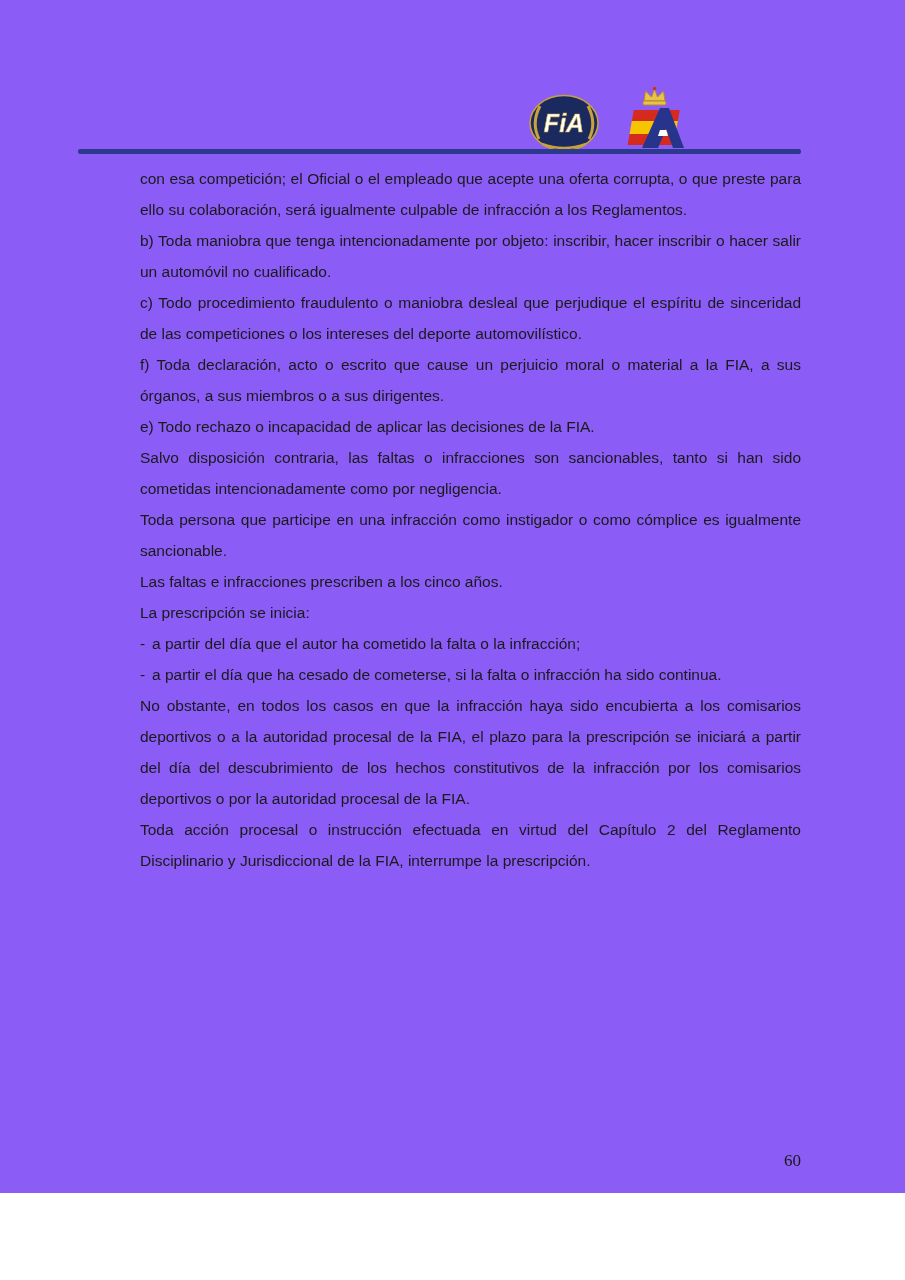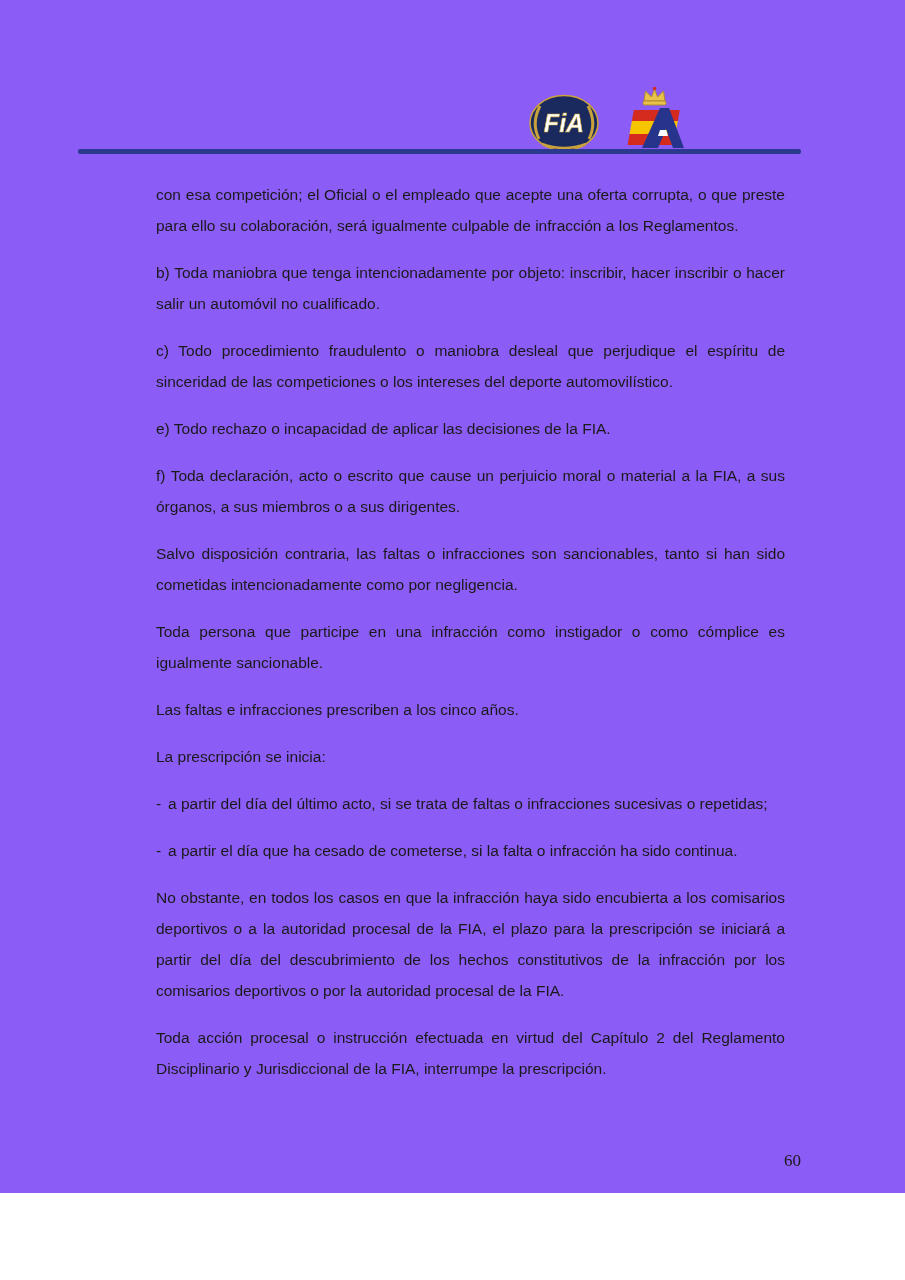--- a/index.html
+++ b/index.html
@@ -36,21 +36,21 @@
   
   .doc-body {
     position: absolute;
     top: 163px;
     left: 140px;
     width: 661px;
     font-size: 15.5px;
     line-height: 31px;
     text-align: justify;
   }
-  .doc-body p { margin: 16px; }
+  .doc-body p { margin: 0; }
   .doc-body p.list-item {
     padding-left: 19px;
     text-indent: -19px;
     text-align: left;
   }
   .doc-body .marker { display: inline-block; width: 12px; text-indent: 0; }
   
   .page-number {
     position: absolute;
     top: 1126px;
@@ -93,27 +93,27 @@
       <path d="M44 50 L54 50 L52 44 L46 44 Z" fill="#ffffff"></path>
     </svg>
   </div>
 
   <div class="header-rule"></div>
 
   <main class="doc-body">
       <p>con esa competición; el Oficial o el empleado que acepte una oferta corrupta, o que preste para ello su colaboración, será igualmente culpable de infracción a los Reglamentos.</p>
       <p>b) Toda maniobra que tenga intencionadamente por objeto: inscribir, hacer inscribir o hacer salir un automóvil no cualificado.</p>
       <p>c) Todo procedimiento fraudulento o maniobra desleal que perjudique el espíritu de sinceridad de las competiciones o los intereses del deporte automovilístico.</p>
+      <p>f) Toda declaración, acto o escrito que cause un perjuicio moral o material a la FIA, a sus órganos, a sus miembros o a sus dirigentes.</p>
       <p>e) Todo rechazo o incapacidad de aplicar las decisiones de la FIA.</p>
-      <p>f) Toda declaración, acto o escrito que cause un perjuicio moral o material a la FIA, a sus órganos, a sus miembros o a sus dirigentes.</p>
       <p>Salvo disposición contraria, las faltas o infracciones son sancionables, tanto si han sido cometidas intencionadamente como por negligencia.</p>
       <p>Toda persona que participe en una infracción como instigador o como cómplice es igualmente sancionable.</p>
       <p>Las faltas e infracciones prescriben a los cinco años.</p>
       <p>La prescripción se inicia:</p>
-      <p class="list-item"><span class="marker">-</span>a partir del día del último acto, si se trata de faltas o infracciones sucesivas o repetidas;</p>
+      <p class="list-item"><span class="marker">-</span>a partir del día que el autor ha cometido la falta o la infracción;</p>
       <p class="list-item"><span class="marker">-</span>a partir el día que ha cesado de cometerse, si la falta o infracción ha sido continua.</p>
       <p>No obstante, en todos los casos en que la infracción haya sido encubierta a los comisarios deportivos o a la autoridad procesal de la FIA, el plazo para la prescripción se iniciará a partir del día del descubrimiento de los hechos constitutivos de la infracción por los comisarios deportivos o por la autoridad procesal de la FIA.</p>
       <p>Toda acción procesal o instrucción efectuada en virtud del Capítulo 2 del Reglamento Disciplinario y Jurisdiccional de la FIA, interrumpe la prescripción.</p>
     </main>
 
   <div class="page-number">60</div>
 
 </div>
 
 </body></html>

